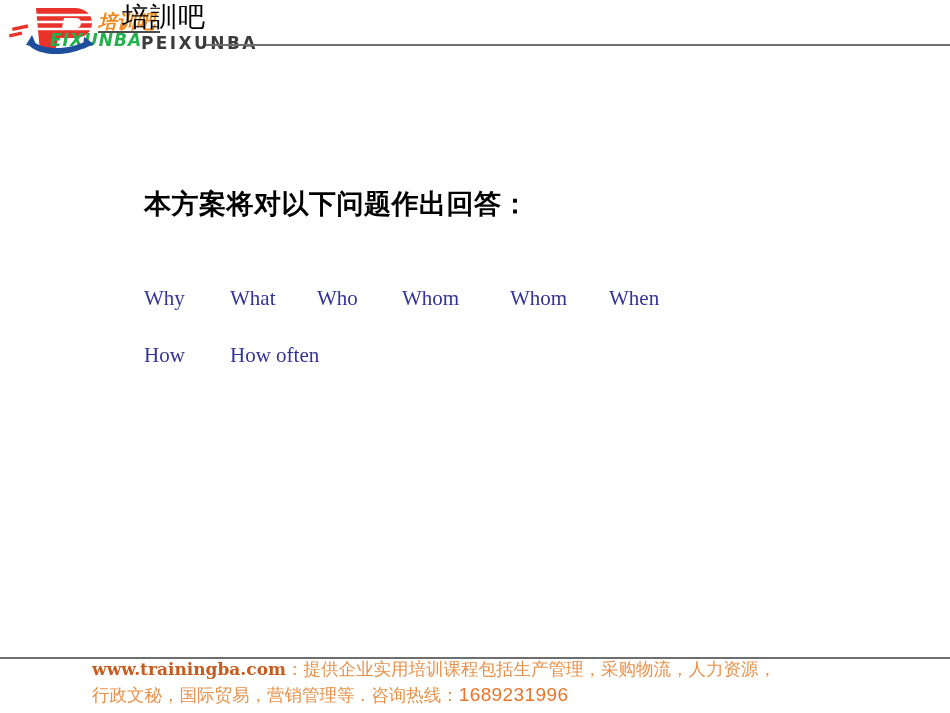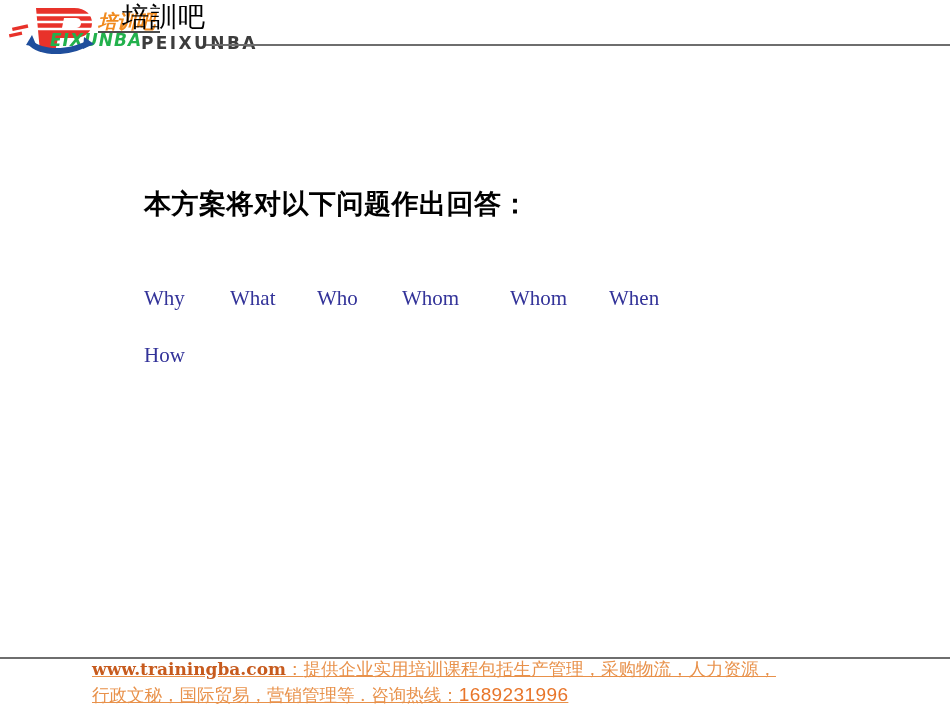--- a/index.html
+++ b/index.html
@@ -123,21 +123,21 @@
     left: 92px;
     top: 656px;
     width: 858px;
     font-family: "DejaVu Serif", serif;
     font-size: 17.5px;
     line-height: 26px;
     color: #e8914a;
     white-space: nowrap;
   }
 
-  #footer-line-1, #footer-line-2 { display: block; text-decoration: underline; }
+  #footer-line-1, #footer-line-2 { display: block; }
 
   #footer-url {
     font-family: "DejaVu Serif", serif;
     font-weight: bold;
     font-size: 17px;
     color: #c75b1e;
   }
   #footer-colon-1, #footer-colon-2 { color: #e8914a; }
   #footer-desc-1, #footer-desc-2 { color: #e8914a; }
   #footer-phone {
@@ -198,20 +198,21 @@
   <span class="qword">Why</span>
   <span class="qword">What</span>
   <span class="qword">Who</span>
   <span class="qword">Whom</span>
   <span class="qword">Whom</span>
   <span class="qword">When</span>
 </div>
 
 <div class="qrow" id="question-row-2">
   <span class="qword">How</span>
+  <span class="qword">How often</span>
 </div>
 
 <div id="footer-rule"></div>
 
 <div id="footer-block">
   <span id="footer-line-1">
     <span id="footer-url">www.trainingba.com</span><span id="footer-colon-1">：</span><span id="footer-desc-1">提供企业实用培训课程包括生产管理，采购物流，人力资源，</span>
   </span>
   <span id="footer-line-2">
     <span id="footer-desc-2">行政文秘，国际贸易，营销管理等 . 咨询热线：</span><span id="footer-phone">1689231996</span>

